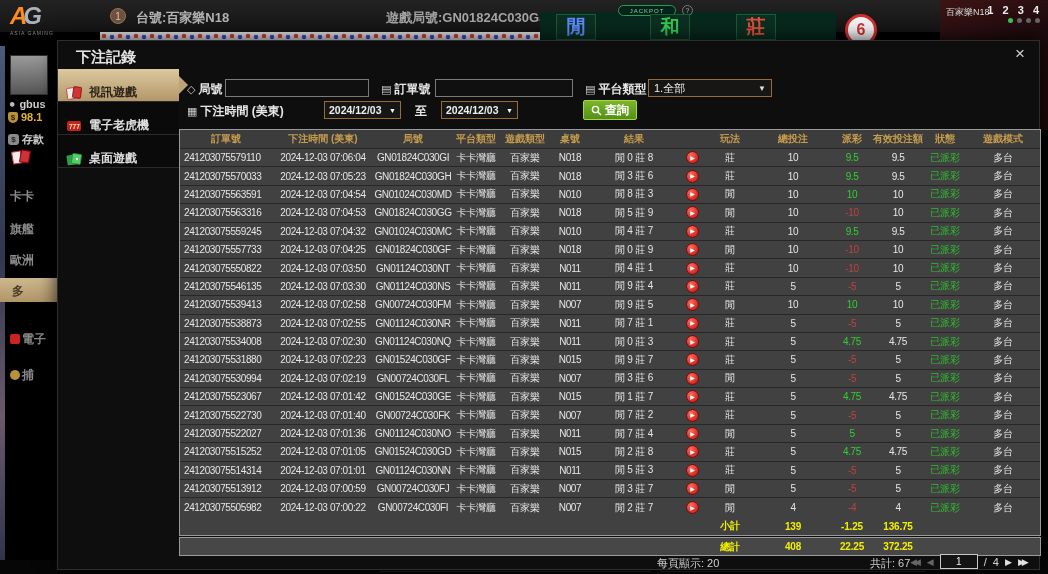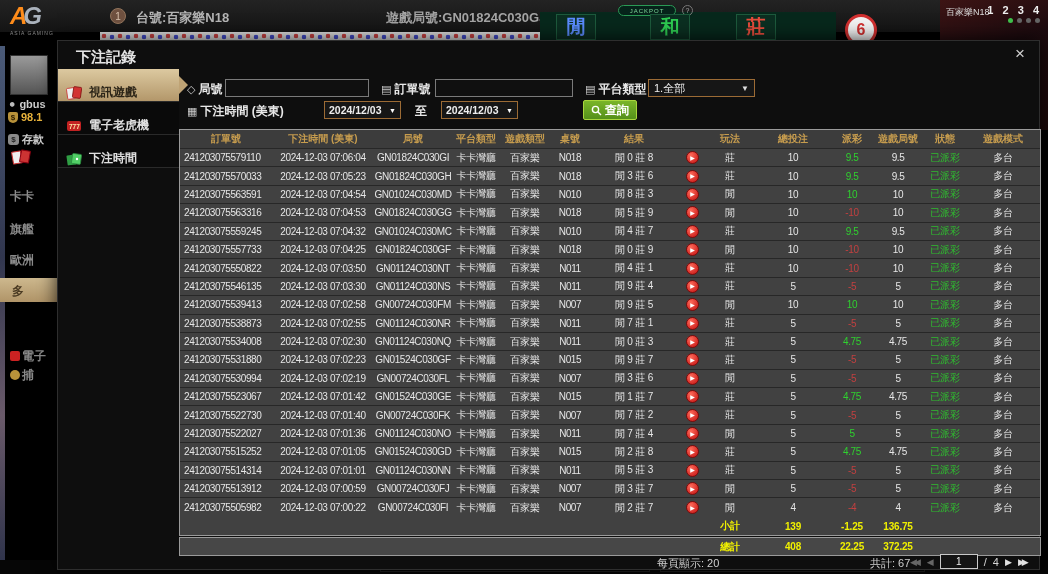--- a/index.html
+++ b/index.html
@@ -185,21 +185,21 @@
         <i></i>
         <i></i>
       </div>
     <div class="frag" style="top:132px">卡卡</div>
     <div class="frag" style="top:165px">旗艦</div>
     <div class="frag" style="top:196px">歐洲</div>
     <div class="frag" style="top:221px">競</div>
     <div class="frag-hl">
         <span>多</span>
       </div>
-    <div class="frag" style="top:292px"><span class="frag-ic" style="background:#c22"></span><span>電子</span></div>
+    <div class="frag" style="top:275px"><span class="frag-ic" style="background:#c22"></span><span>電子</span></div>
     <div class="frag" style="top:311px"><span class="frag-ic" style="background:#b8923a;border-radius:50%"></span><span>捕</span></div>
   </div>
 
   <div class="bottom-strip">
     <i style="left:380px;width:270px"></i>
     <i style="left:660px;width:265px"></i>
   </div>
 
   <div class="modal">
     <div class="m-title">下注記錄</div>
@@ -219,31 +219,31 @@
             <text x="3" y="11" font-size="6.5" fill="#ffe9a8" font-weight="bold">777</text>
           </svg>
         <span>電子老虎機</span>
       </div>
       <div class="menu-item">
         <svg width="16" height="16" viewBox="0 0 16 16">
             <rect x="1" y="4" width="9" height="10" rx="1" fill="#2f9e44" transform="rotate(-8 5 9)"></rect>
             <rect x="6" y="3" width="9" height="10" rx="1" fill="#51cf66" stroke="#2b8a3e" stroke-width="0.8" transform="rotate(8 11 8)"></rect>
             <circle cx="11" cy="8" r="1.2" fill="#fff"></circle>
           </svg>
-        <span>下注時間</span>
+        <span>桌面遊戲</span>
       </div>
     </div>
 
     <div class="filters">
       <div class="f-label" style="left:8px;top:12px"><span class="f-ic">◇</span><span>局號</span></div>
       <input class="f-input" style="left: 46px; top: 10px; width: 144px;" value="">
       <div class="f-label" style="left:202px;top:12px"><span class="f-ic">▤</span><span>訂單號</span></div>
       <input class="f-input" style="left: 256px; top: 10px; width: 138px;" value="">
       <div class="f-label" style="left:406px;top:12px"><span class="f-ic">▤</span><span>平台類型</span></div>
-      <div class="f-select" style="left:469px;top:10px;width:107px">
+      <div class="f-select" style="left:469px;top:10px;width:124px">
         <span>1.全部</span>
         <span class="dd">▼</span>
       </div>
 
       <div class="f-label" style="left:8px;top:34px"><span class="f-ic">▦</span><span>下注時間 (美東)</span></div>
       <div class="f-date" style="left:145px;top:32px;width:77px">
         <span>2024/12/03</span>
         <span class="dd">▼</span>
       </div>
       <div class="f-label" style="left:236px;top:34px">至</div>
@@ -266,21 +266,21 @@
         <div class="td">下注時間 (美東)</div>
         <div class="td">局號</div>
         <div class="td">平台類型</div>
         <div class="td">遊戲類型</div>
         <div class="td">桌號</div>
         <div class="td">結果</div>
         <div class="td"></div>
         <div class="td">玩法</div>
         <div class="td">總投注</div>
         <div class="td">派彩</div>
-        <div class="td">遊戲局號</div>
+        <div class="td">有效投注額</div>
         <div class="td">狀態</div>
         <div class="td">遊戲模式</div>
       </div>
       <div>
           <div class="tr">
     <div class="td l num">241203075579110</div>
     <div class="td num">2024-12-03 07:06:04</div>
     <div class="td num">GN01824C030GI</div>
     <div class="td">卡卡灣廳</div>
     <div class="td">百家樂</div>

